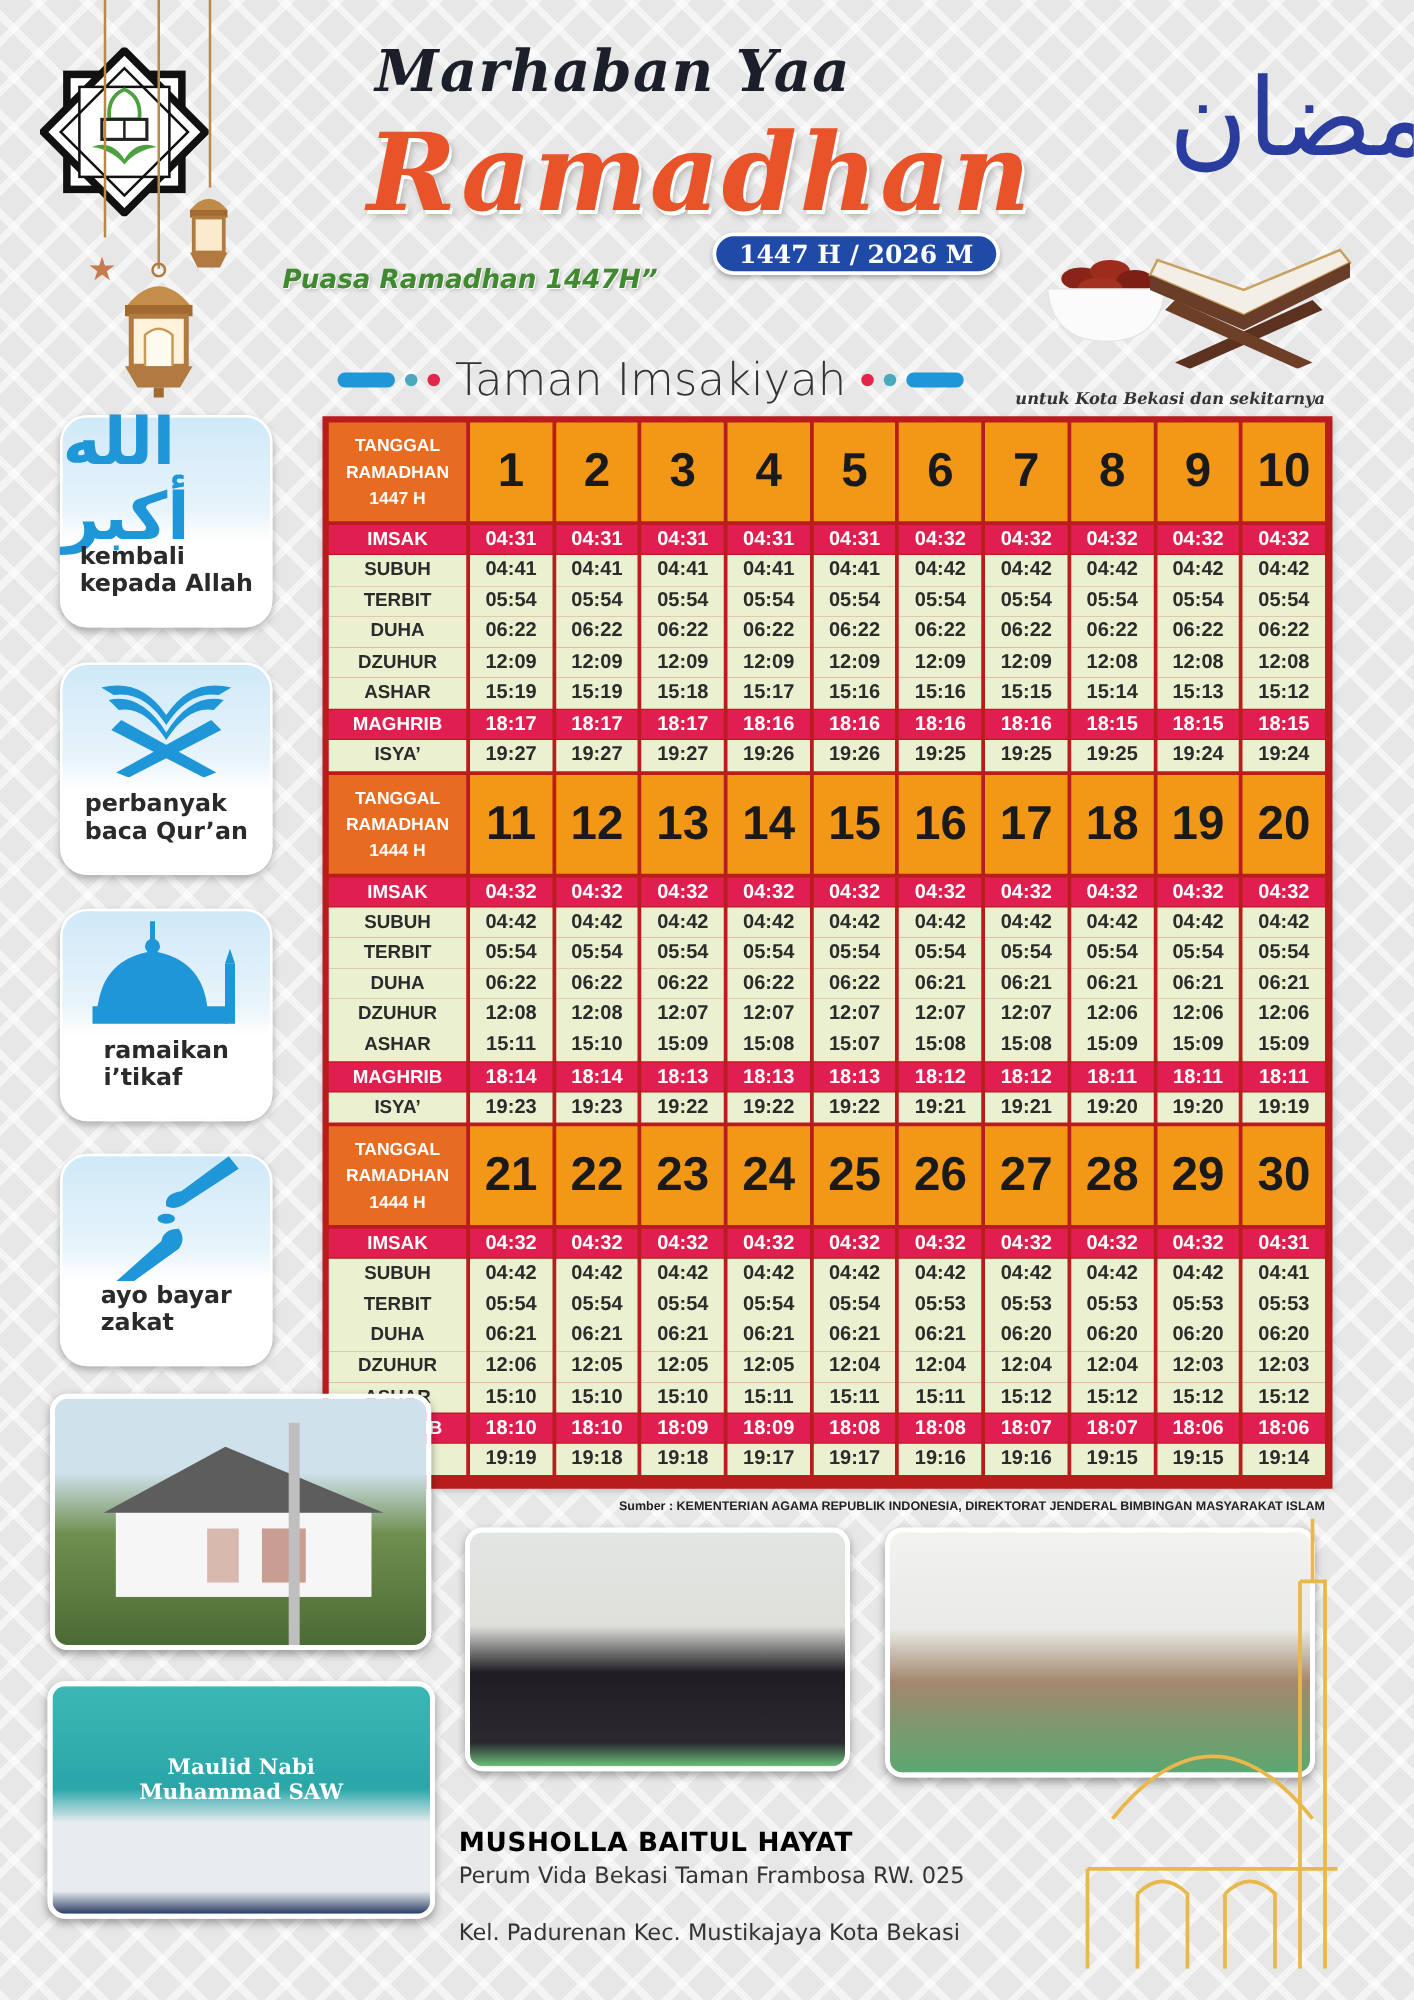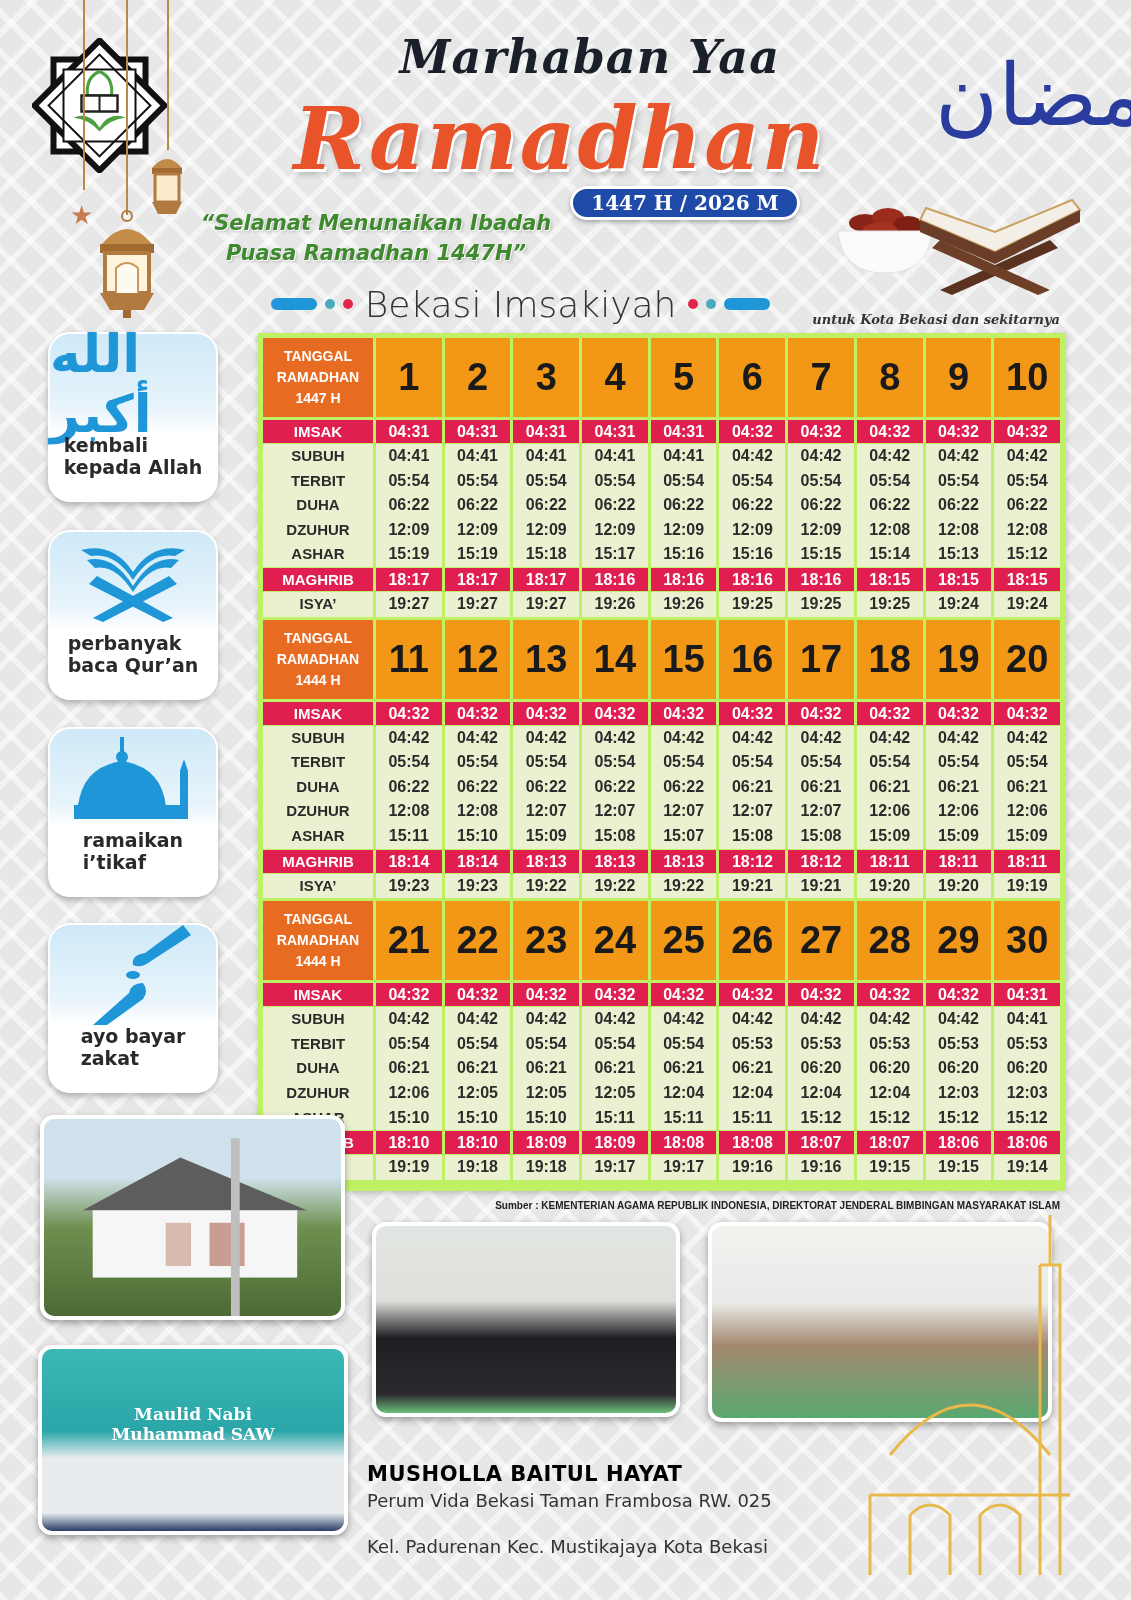--- a/index.html
+++ b/index.html
@@ -13,21 +13,21 @@
     position: relative;
   }
   .abs { position: absolute; }
 
   
   .logo {
     left: 32px; top: 38px; width: 135px; height: 135px;
   }
   .lantern-chain { width: 2px; background: #b88a4a; }
   .title-script {
-    left: 300px; top: 30px; width: 480px; text-align: right;
+    left: 300px; top: 30px; width: 480px; text-align: left;
     font-family: "DejaVu Serif", serif; font-style: italic; font-weight: bold;
     font-size: 46px; color: #1a1f2a; letter-spacing: 1px;
   }
   .title-main {
     left: 290px; top: 88px; width: 540px; text-align: center;
     font-family: "DejaVu Serif", serif; font-style: italic; font-weight: bold;
     font-size: 86px; color: #e8532a; letter-spacing: 2px;
     text-shadow: 2px 3px 0 #fff, 3px 5px 6px rgba(0,0,0,0.25);
   }
   .year-badge {
@@ -77,21 +77,21 @@
   }
   .card .icon-area { height: 100px; width: 100%; display: flex; align-items: center; justify-content: center; }
   .card .label {
     font-family: "DejaVu Sans", sans-serif; font-weight: bold;
     font-size: 19px; color: #2a2a2a; text-align: left; line-height: 22px;
   }
 
   
   .table-wrap {
     left: 258px; top: 333px; width: 808px; height: 858px;
-    background: #bef264; padding: 5px 6px 6px 5px;
+    background: #b91c1c; padding: 5px 6px 6px 5px;
     box-shadow: 0 2px 6px rgba(0,0,0,0.2);
   }
   .block { display: grid; grid-template-columns: 110px repeat(10, 1fr); column-gap: 3px; margin-bottom: 3px; }
   .hdr-label {
     background: #e86b22; color: #fff; font-weight: bold; font-size: 14px;
     text-align: center; line-height: 21px; height: 79px;
     display: flex; flex-direction: column; justify-content: center;
     font-family: "Liberation Sans", sans-serif;
   }
   .hdr-day {
@@ -176,21 +176,20 @@
   <rect x="9" y="43" width="44" height="40" fill="#fff3dc" stroke="#b07a40" stroke-width="4"></rect>
   <path d="M20,83 L20,58 Q31,48 42,58 L42,83" fill="#fffaf0" stroke="#c89a5a" stroke-width="2"></path>
   <path d="M4,83 L58,83 L48,100 L14,100 Z" fill="#b07a40"></path>
   <rect x="27" y="100" width="8" height="8" fill="#a06a30"></rect>
 </svg>
 
 <div class="abs title-script">Marhaban Yaa</div>
 <div class="abs title-main">Ramadhan</div>
 <div class="abs year-badge">1447 H / 2026 M</div>
 <div class="abs greeting">
-  <div>“Selamat Menunaikan Ibadah</div>
   <div>Puasa Ramadhan 1447H”</div>
 </div>
 
 <div class="abs calligraphy">رمضان</div>
 
 <svg class="abs dates-bowl" viewBox="0 0 110 80">
   <ellipse cx="35" cy="28" rx="16" ry="9" fill="#8a2418"></ellipse>
   <ellipse cx="58" cy="22" rx="16" ry="9" fill="#9c2d1c"></ellipse>
   <ellipse cx="78" cy="30" rx="15" ry="9" fill="#7d1f14"></ellipse>
   <ellipse cx="50" cy="36" rx="18" ry="9" fill="#a33220"></ellipse>
@@ -200,21 +199,21 @@
   <path d="M20,50 L95,82 L180,40 L172,30 L95,62 L26,38 Z" fill="#f3efe7" stroke="#c8a060" stroke-width="2"></path>
   <path d="M20,50 L95,82 L180,40 L180,52 L95,94 L20,62 Z" fill="#6a3d28"></path>
   <path d="M40,120 L150,70 L158,78 L52,125 Z" fill="#5a321f"></path>
   <path d="M150,120 L40,70 L32,78 L138,125 Z" fill="#6e3f27"></path>
 </svg>
 
 <div class="abs jadwal-row">
   <span class="pill-blue"></span>
   <span class="dot-teal"></span>
   <span class="dot-red"></span>
-  <span class="jadwal-title">Bekasi Imsakiyah</span>
+  <span class="jadwal-title">Taman Imsakiyah</span>
   <span class="dot-red"></span>
   <span class="dot-teal"></span>
   <span class="pill-blue"></span>
 </div>
 <div class="abs city-note">untuk Kota Bekasi dan sekitarnya</div>
 
 <div class="abs card" style="top:332px;">
   <div class="icon-area">
     <span style="font-family:'DejaVu Sans',sans-serif;font-size:52px;color:#1f96d8;font-weight:bold;">الله أكبر</span>
   </div>

